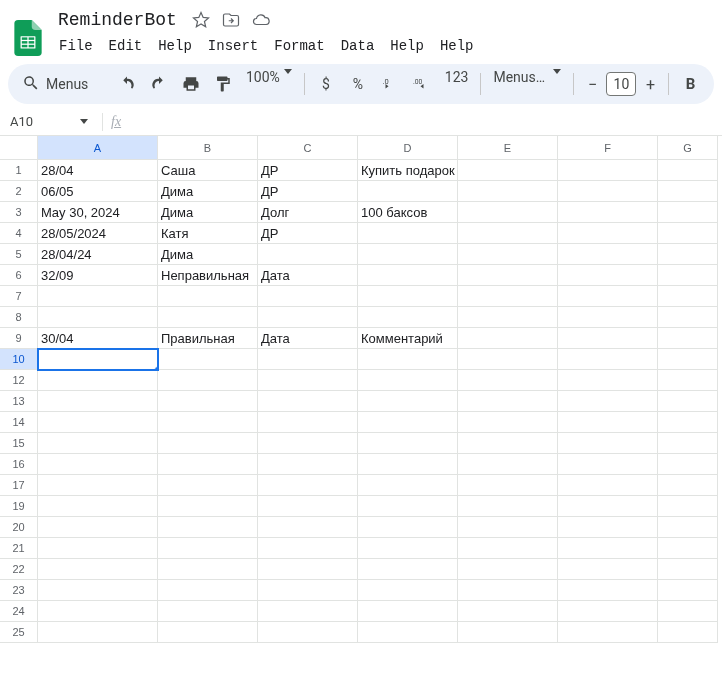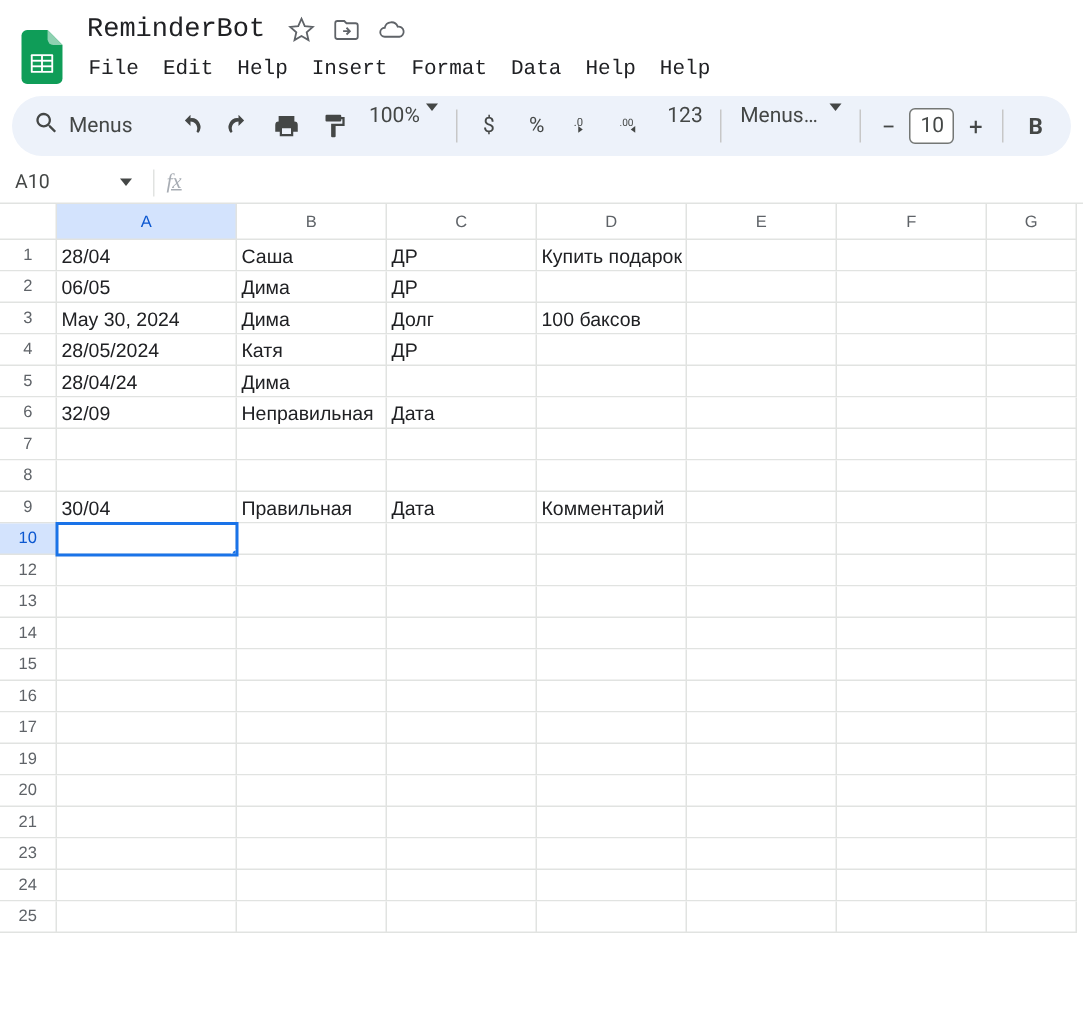--- a/index.html
+++ b/index.html
@@ -609,20 +609,30 @@
         <div class="row-h">21</div>
         <div class="cell cA"></div>
         <div class="cell cB"></div>
         <div class="cell cC"></div>
         <div class="cell cD"></div>
         <div class="cell cE"></div>
         <div class="cell cF"></div>
         <div class="cell cG"></div>
       </div>
       <div class="row">
+        <div class="row-h">22</div>
+        <div class="cell cA"></div>
+        <div class="cell cB"></div>
+        <div class="cell cC"></div>
+        <div class="cell cD"></div>
+        <div class="cell cE"></div>
+        <div class="cell cF"></div>
+        <div class="cell cG"></div>
+      </div>
+      <div class="row">
         <div class="row-h">23</div>
         <div class="cell cA"></div>
         <div class="cell cB"></div>
         <div class="cell cC"></div>
         <div class="cell cD"></div>
         <div class="cell cE"></div>
         <div class="cell cF"></div>
         <div class="cell cG"></div>
       </div>
       <div class="row">

